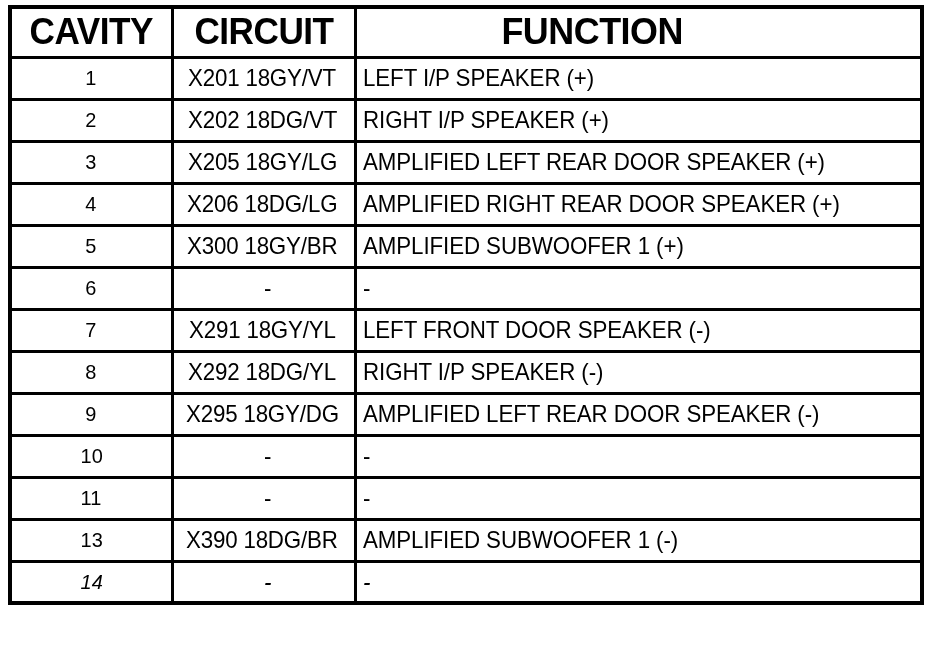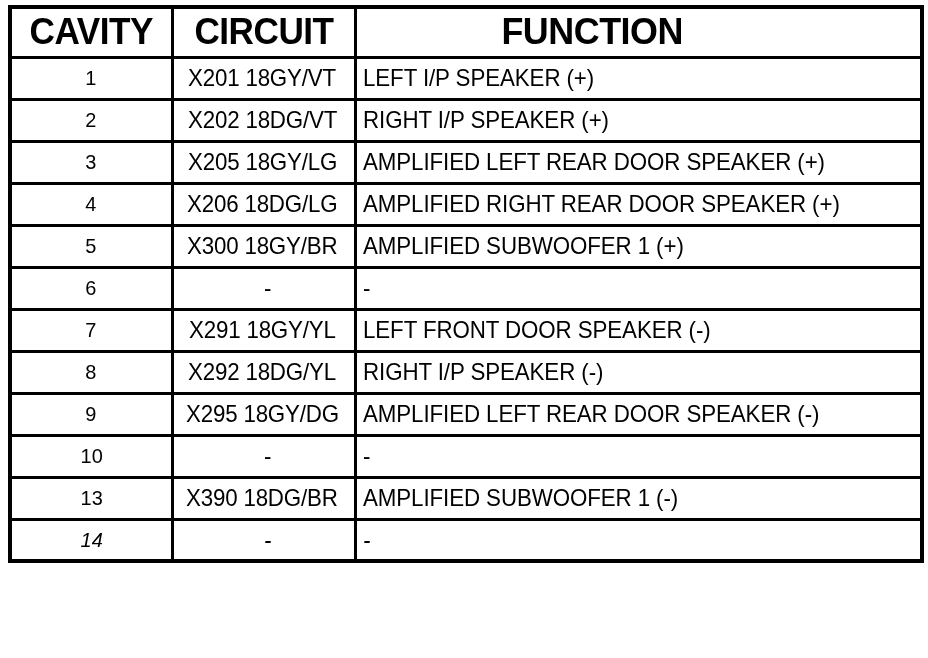--- a/index.html
+++ b/index.html
@@ -184,20 +184,25 @@
           <td class="cell-cavity"><span class="narrow">9</span></td>
           <td class="cell-circuit"><span class="narrow">X295 18GY/DG</span></td>
           <td class="cell-function"><span class="narrow">AMPLIFIED LEFT REAR DOOR SPEAKER (-)</span></td>
         </tr>
         <tr>
           <td class="cell-cavity"><span class="narrow">10</span></td>
           <td class="cell-circuit"><span class="narrow">-</span></td>
           <td class="cell-function"><span class="narrow">-</span></td>
         </tr>
         <tr>
+          <td class="cell-cavity"><span class="narrow">11</span></td>
+          <td class="cell-circuit"><span class="narrow">-</span></td>
+          <td class="cell-function"><span class="narrow">-</span></td>
+        </tr>
+        <tr>
           <td class="cell-cavity"><span class="narrow">13</span></td>
           <td class="cell-circuit"><span class="narrow">X390 18DG/BR</span></td>
           <td class="cell-function"><span class="narrow">AMPLIFIED SUBWOOFER 1 (-)</span></td>
         </tr>
         <tr>
           <td class="cell-cavity"><span class="narrow">14</span></td>
           <td class="cell-circuit"><span class="narrow">-</span></td>
           <td class="cell-function"><span class="narrow">-</span></td>
         </tr>
       </tbody>

